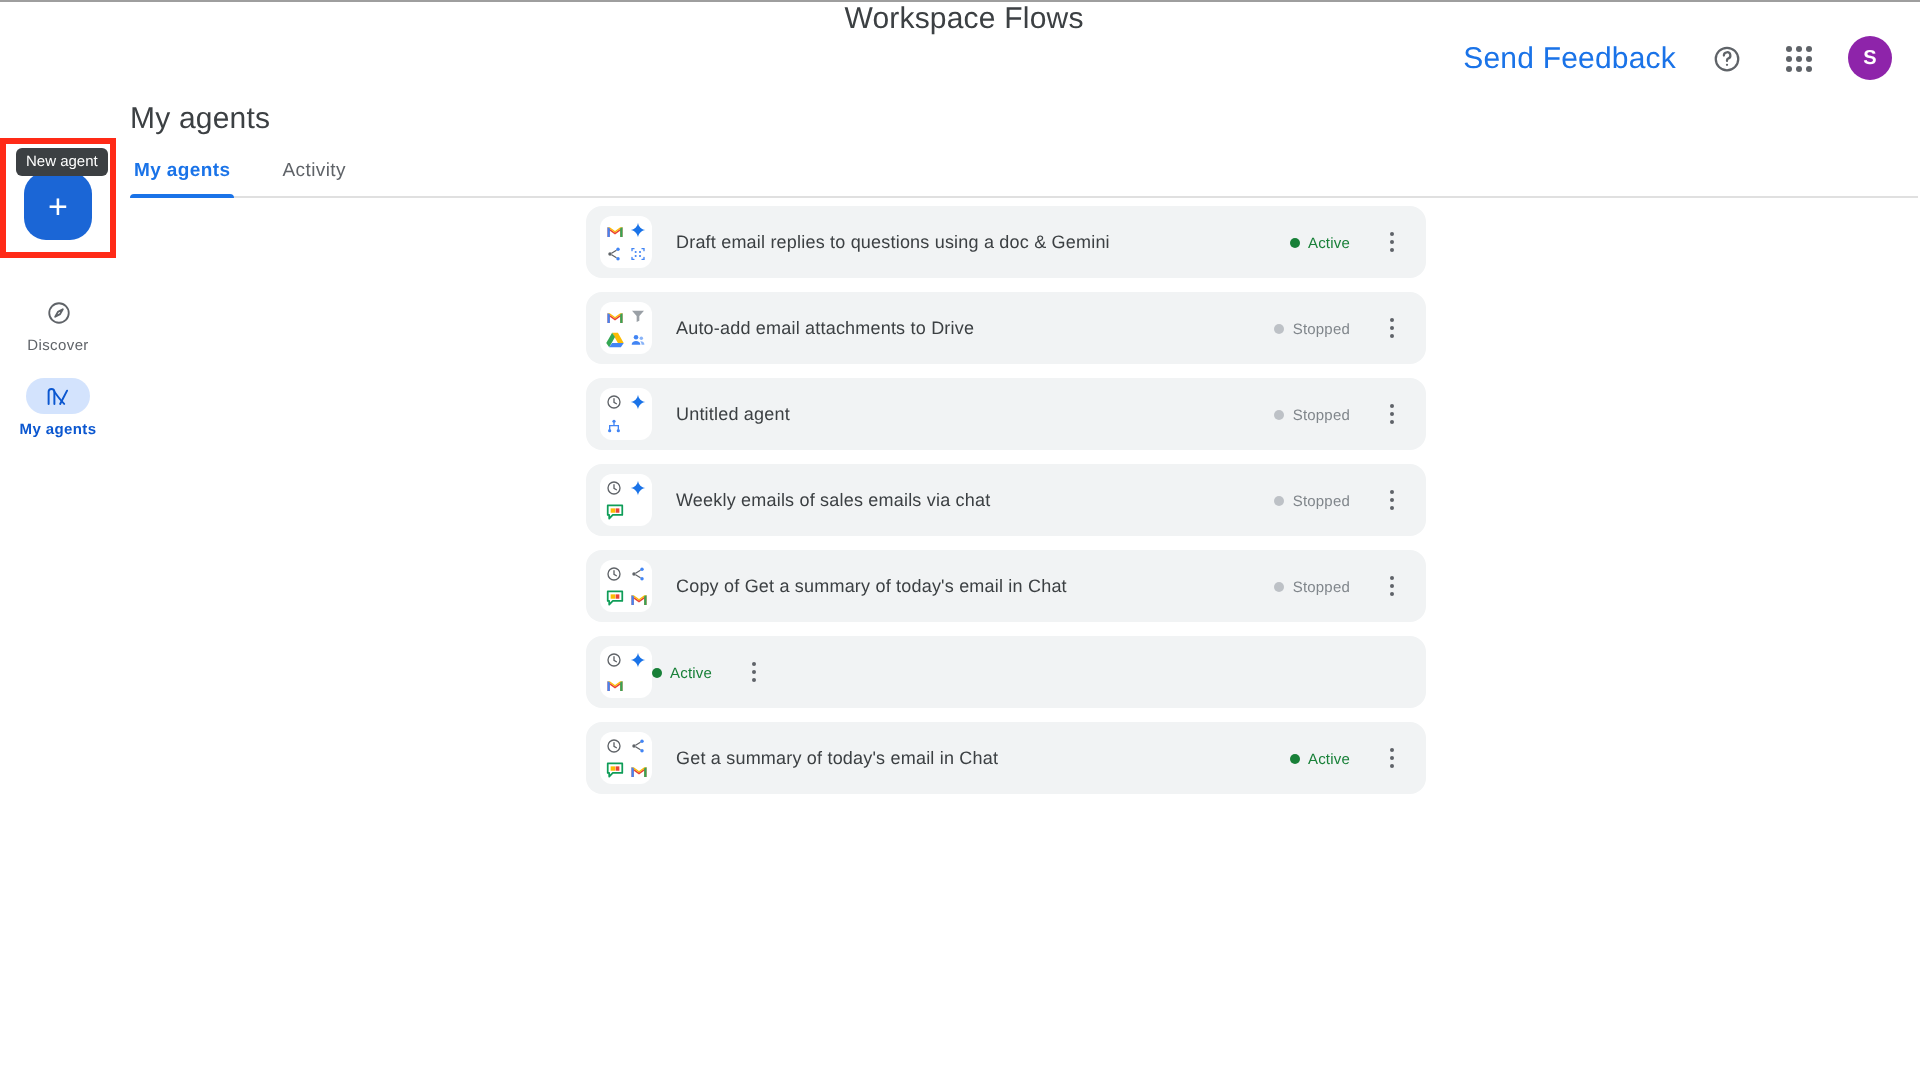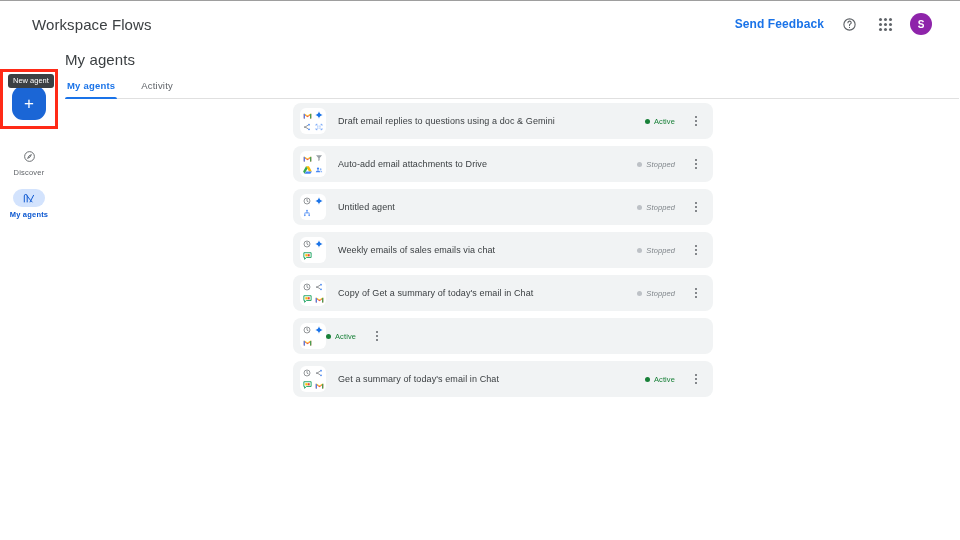--- a/index.html
+++ b/index.html
@@ -15,31 +15,32 @@
     background: #ffffff;
     border-top: 1px solid #9e9e9e;
     border-radius: 0 0 10px 10px;
     overflow: hidden;
   }
 
   
   .topbar {
     position: absolute; top: 0; left: 0; right: 0; height: 46px;
     display: flex; align-items: center;
-    padding: 0 28px;
+    padding: 0 14px;
+    flex-direction: column;
   }
   .app-title {
     font-size: 15px; color: #3c4043; letter-spacing: .1px;
     margin-left: 4px;
   }
   .topbar-right {
     margin-left: auto; display: flex; align-items: center; gap: 14px;
   }
   .send-feedback {
-    font-size: 12px; color: #1a73e8; font-weight: bold; letter-spacing: .1px;
+    font-size: 15px; color: #1a73e8; font-weight: normal; letter-spacing: .1px;
     cursor: pointer; white-space: nowrap;
   }
   .ico-btn {
     width: 22px; height: 22px; display: flex; align-items: center;
     justify-content: center; cursor: pointer; color: #5f6368;
   }
   .avatar {
     width: 22px; height: 22px; border-radius: 50%;
     background: #8e24aa; color: #fff; font-size: 10px;
     display: flex; align-items: center; justify-content: center;
@@ -136,21 +137,21 @@
     text-overflow: ellipsis; flex: 1 1 auto;
   }
   .status {
     display: flex; align-items: center; gap: 4px;
     font-size: 7.5px; letter-spacing: .1px; white-space: nowrap;
     flex: 0 0 auto;
   }
   .status .dot { width: 5px; height: 5px; border-radius: 50%; display: block; }
   .status.active { color: #188038; }
   .status.active .dot { background: #188038; }
-  .status.stopped { color: #80868b; font-style: italic; }
+  .status.stopped { color: #80868b; }
   .status.stopped .dot { background: #bdc1c6; }
   .kebab {
     width: 18px; height: 22px; margin-left: 12px; cursor: pointer;
     display: flex; flex-direction: column; align-items: center;
     justify-content: center; gap: 2px; flex: 0 0 auto;
   }
   .kebab i { display:block; width:2px; height:2px; border-radius:50%; background:#5f6368; }
 </style>
 </head>
 <body>

